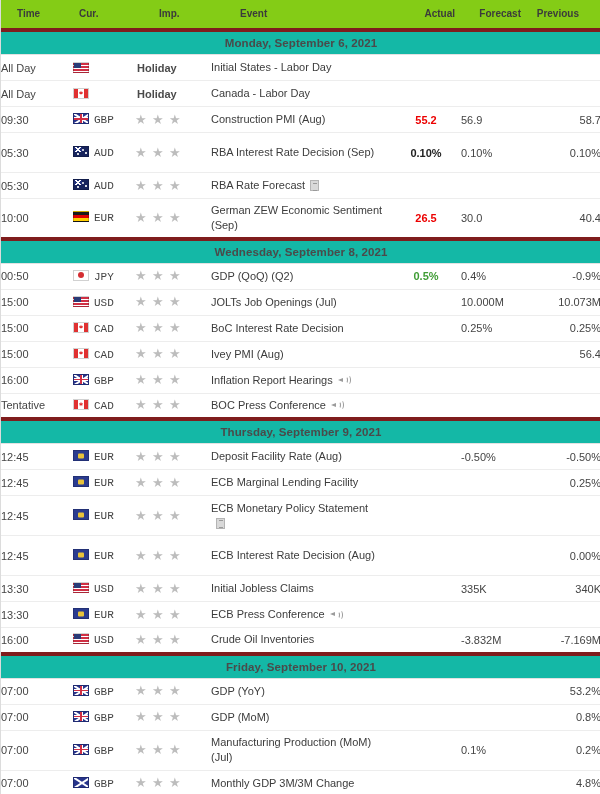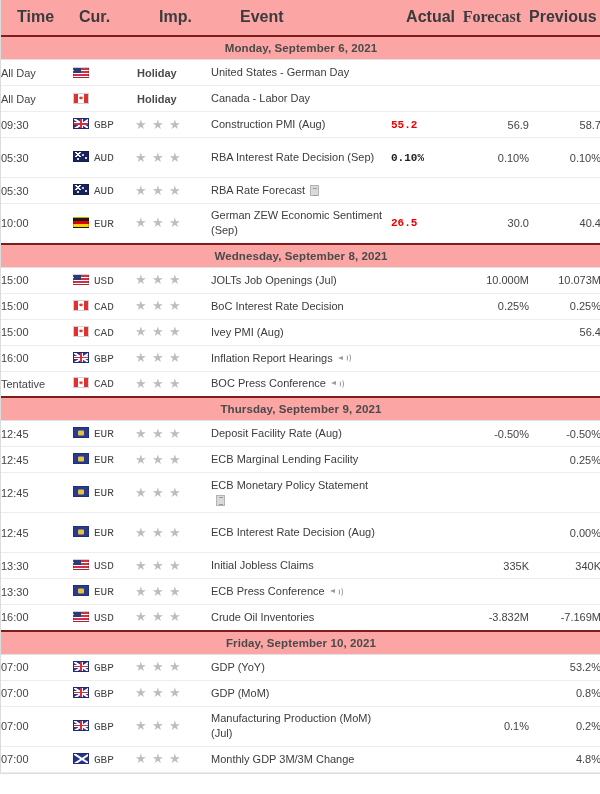--- a/index.html
+++ b/index.html
@@ -26,40 +26,40 @@
   col.c-time     { width: 72px; }
   col.c-cur      { width: 62px; }
   col.c-imp      { width: 76px; }
   col.c-event    { width: 180px; }
   col.c-actual   { width: 70px; }
   col.c-forecast { width: 68px; }
   col.c-previous { width: 72px; }
 
   
   thead th {
-    font-size: 16px;
+    font-size: 10px;
     font-weight: bold;
     color: #3b3b3b;
     padding: 8px 0 9px 0;
     border-bottom: 1px solid #d8d8d8;
-    background: #fca5a5;
+    background: #84cc16;
     white-space: nowrap;
   }
   th.h-time     { text-align: left;  padding-left: 16px; }
   th.h-cur      { text-align: left;  padding-left: 6px; margin-left: 40px; }
   th.h-imp      { text-align: left;  padding-left: 24px; }
   th.h-event    { text-align: left;  padding-left: 29px; }
   th.h-actual   { text-align: right; padding-right: 6px; }
-  th.h-forecast { text-align: right; padding-right: 8px; font-family: Liberation Serif, serif; }
+  th.h-forecast { text-align: right; padding-right: 8px; }
   th.h-previous { text-align: right; padding-right: 22px; }
 
   
   tr.day-row td {
-    background: #fca5a5;
-    border-top: 2px solid #7f1d1d;
+    background: #14b8a6;
+    border-top: 4px solid #7f1d1d;
     border-bottom: 1px solid #e2e2e2;
     text-align: center;
     font-weight: bold;
     font-size: 11.5px;
     color: #4a4a4a;
     padding: 5px 0 5px 0;
     letter-spacing: 0.1px;
   }
 
   
@@ -83,22 +83,22 @@
     color: #444;
   }
   td.c-imp   { padding-left: 22px; }
   td.c-event {
     padding-left: 29px;
     padding-right: 6px;
     font-size: 11px;
     color: #3c3c3c;
     line-height: 15px;
   }
-  td.c-actual   { text-align: left; padding-right: 6px;  white-space: nowrap; font-family: Liberation Mono, monospace; }
-  td.c-forecast { text-align: right; padding-right: 8px;  white-space: nowrap; }
+  td.c-actual   { text-align: center; padding-right: 6px;  white-space: nowrap; }
+  td.c-forecast { text-align: left; padding-right: 8px;  white-space: nowrap; }
   td.c-previous { text-align: right; padding-right: 22px; white-space: nowrap; }
 
   .row-h1 { height: 26px; }
   .row-h2 { height: 40px; }
 
   
   .val          { font-size: 11px; color: #444444; }
   .val.bold     { font-weight: bold; color: #222222; }
   .val.red      { font-weight: bold; color: #ec0000; }
   .val.green    { font-weight: bold; color: #3f9c35; }
@@ -323,21 +323,21 @@
       </tr>
     </thead>
     <tbody id="calendar-body">
         <tr class="day-row">
           <td colspan="7">Monday, September 6, 2021</td>
         </tr>
         <tr class="event-row row-h1">
           <td class="c-time">All Day</td>
           <td class="c-cur"><span class="flag flag-us"></span></td>
           <td class="c-imp"><span class="holiday-label">Holiday</span></td>
-          <td class="c-event"><span class="evt-text">United States - German Day</span></td>
+          <td class="c-event"><span class="evt-text">Initial States - Labor Day</span></td>
           <td class="c-actual"><span class="val"></span></td>
           <td class="c-forecast"><span class="val"></span></td>
           <td class="c-previous"><span class="val"></span></td>
         </tr>
         <tr class="event-row row-h1">
           <td class="c-time">All Day</td>
           <td class="c-cur"><span class="flag flag-ca"><span class="maple"></span></span></td>
           <td class="c-imp"><span class="holiday-label">Holiday</span></td>
           <td class="c-event"><span class="evt-text">Canada - Labor Day</span></td>
           <td class="c-actual"><span class="val"></span></td>
@@ -377,20 +377,29 @@
           <td class="c-imp"><span class="stars"><span class="star">★</span><span class="star">★</span><span class="star">★</span></span></td>
           <td class="c-event"><span class="evt-text">German ZEW Economic Sentiment (Sep)</span></td>
           <td class="c-actual"><span class="val red">26.5</span></td>
           <td class="c-forecast"><span class="val">30.0</span></td>
           <td class="c-previous"><span class="val">40.4</span></td>
         </tr>
         <tr class="day-row">
           <td colspan="7">Wednesday, September 8, 2021</td>
         </tr>
         <tr class="event-row row-h1">
+          <td class="c-time">00:50</td>
+          <td class="c-cur"><span class="flag flag-jp"></span><span class="cur-code">JPY</span></td>
+          <td class="c-imp"><span class="stars"><span class="star">★</span><span class="star">★</span><span class="star">★</span></span></td>
+          <td class="c-event"><span class="evt-text">GDP (QoQ) (Q2)</span></td>
+          <td class="c-actual"><span class="val green">0.5%</span></td>
+          <td class="c-forecast"><span class="val">0.4%</span></td>
+          <td class="c-previous"><span class="val">-0.9%</span></td>
+        </tr>
+        <tr class="event-row row-h1">
           <td class="c-time">15:00</td>
           <td class="c-cur"><span class="flag flag-us"></span><span class="cur-code">USD</span></td>
           <td class="c-imp"><span class="stars"><span class="star">★</span><span class="star">★</span><span class="star">★</span></span></td>
           <td class="c-event"><span class="evt-text">JOLTs Job Openings (Jul)</span></td>
           <td class="c-actual"><span class="val"></span></td>
           <td class="c-forecast"><span class="val">10.000M</span></td>
           <td class="c-previous"><span class="val">10.073M</span></td>
         </tr>
         <tr class="event-row row-h1">
           <td class="c-time">15:00</td>

